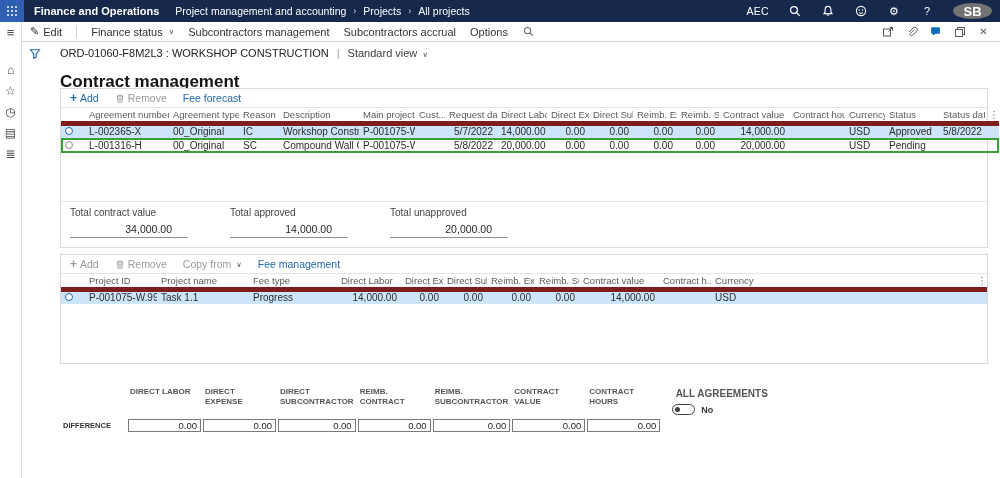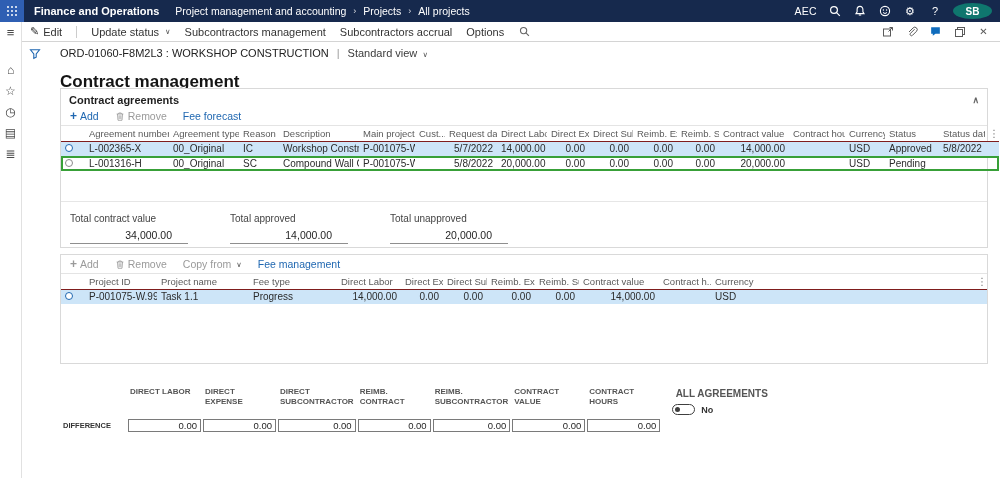--- a/index.html
+++ b/index.html
@@ -11,25 +11,25 @@
 
   
   .topbar { position:absolute; top:0; left:0; right:0; height:22px; background:#16294d; color:#fff;
     display:flex; align-items:center; z-index:9; }
   .waffle { width:24px; height:22px; background:#2f5fb3; display:grid; place-items:center; cursor:pointer; flex:0 0 auto; }
   .waffle-dots { display:grid; grid-template-columns:repeat(3,2px); grid-gap:2px; }
   .waffle-dots i { width:2px; height:2px; background:#fff; border-radius:50%; display:block; }
   .product { font-weight:bold; font-size:11px; padding:0 16px 0 10px; white-space:nowrap; }
   .crumbs { display:flex; align-items:center; gap:7px; font-size:10.5px; white-space:nowrap; }
   .crumb-sep { font-size:9px; opacity:.85; }
-  .tb-right { margin-left:auto; display:flex; align-items:center; gap:11px; padding-right:8px; }
+  .tb-right { margin-left:auto; display:flex; align-items:center; gap:19px; padding-right:8px; }
   .env { font-size:10.5px; letter-spacing:.3px; }
   .tb-icon { width:14px; height:14px; display:grid; place-items:center; cursor:pointer; color:#fff; font-size:11px; line-height:1; }
   .tb-icon svg { display:block; }
-  .avatar { width:39px; height:16px; border-radius:50%; background:#0f766e; color:#fff; font-size:10px;
+  .avatar { width:39px; height:16px; border-radius:50%; background:#737373; color:#fff; font-size:13px;
     font-weight:bold; display:grid; place-items:center; cursor:pointer; }
 
   
   .actionbar { position:absolute; top:22px; left:22px; right:0; height:20px; background:#fff;
     border-bottom:1px solid #d4d4d4; display:flex; align-items:center; gap:14px; padding:0 10px 0 8px;
     font-size:11px; color:#333; }
   .ab-item { display:flex; align-items:center; gap:4px; cursor:pointer; white-space:nowrap; }
   .ab-sep { width:1px; height:12px; background:#ccc; }
   .chev { font-size:7.5px; color:#555; margin-left:2px; }
   .ab-right { margin-left:auto; display:flex; align-items:center; gap:11px; }
@@ -57,32 +57,32 @@
   .panel-head { height:18px; display:flex; align-items:center; padding:3px 8px 0; font-size:11px; font-weight:bold; color:#1f1f1f; }
   .panel-chev { margin-left:auto; font-size:9px; color:#666; cursor:pointer; }
   .grid-toolbar { height:19px; display:flex; align-items:center; gap:16px; padding:0 9px; border-bottom:1px solid #e4e4e4; font-size:10.5px; }
   .gt-item { display:flex; align-items:center; gap:3px; cursor:pointer; white-space:nowrap; }
   .gt-blue { color:#1f67b1; }
   .gt-gray { color:#9a9a9a; }
   .gt-plus { font-size:12px; line-height:1; font-weight:bold; }
 
   table.grid { width:100%; border-collapse:collapse; table-layout:fixed; font-size:10px; }
   table.grid th { height:15px; font-weight:normal; color:#5a5a5a; font-size:9.5px; text-align:left;
-    padding:0 4px; border-bottom:1px solid #7f1d1d; white-space:nowrap; overflow:hidden;margin-top:35px; }
+    padding:0 4px; border-bottom:5px solid #7f1d1d; white-space:nowrap; overflow:hidden;margin-top:35px; }
   table.grid td { height:15px; padding:0 4px; white-space:nowrap; overflow:hidden; color:#2b2b2b; }
   table.grid .num { text-align:right; }
   table.grid .dots { text-align:right; color:#777; font-size:10px; }
   tr.row-sel { background:#cde5f8; }
   tr.row-focus { outline:2px solid #38a038; outline-offset:-2px; }
   .cell-link { color:#1f67b1; }
   .radio { width:8px; height:8px; border:1px solid #8a8a8a; border-radius:50%; display:inline-block; background:#fff; }
   .radio.on { border-color:#1f67b1; }
 
   .totals-wrap { position:absolute; left:0; right:0; bottom:0; height:46px; border-top:1px solid #e6e6e6;
-    display:flex; gap:42px; padding:11px 0 0 9px; }
+    display:flex; gap:42px; padding:5px 0 0 9px; }
   .tfield { width:118px; }
   .tfield .lab { font-size:10px; color:#444; margin-bottom:4px; white-space:nowrap; }
   .tfield .val { border-bottom:1px solid #8f8f8f; font-size:10.5px; text-align:right; padding:1px 16px 2px 2px; color:#1f1f1f; }
 
   
   .summary { position:absolute; top:342px; left:38px; }
   table.sumtab { border-collapse:separate; border-spacing:2px 3px; }
   .sumtab th.h { width:73px; font-size:8px; color:#555; text-align:left; vertical-align:top;
     font-weight:bold; line-height:1.25; padding:0 2px 4px 2px; }
   .sumtab th.rowlab { width:64px; font-size:7.5px; color:#333; text-align:left; font-weight:bold; white-space:nowrap; padding-right:3px; }
@@ -150,21 +150,21 @@
   </div>
 </div>
 
 <div class="actionbar">
   <span class="ab-item">
     <span>✎</span>
     <span>Edit</span>
   </span>
   <span class="ab-sep"></span>
   <span class="ab-item">
-    <span>Update status</span>
+    <span>Finance status</span>
     <span class="chev">∨</span>
   </span>
   <span class="ab-item">
     <span>Subcontractors management</span>
   </span>
   <span class="ab-item">
     <span>Subcontractors accrual</span>
   </span>
   <span class="ab-item">
     <span>Options</span>
@@ -224,24 +224,20 @@
     <span class="record-pipe">|</span>
     <span class="view-sel">
       <span>Standard view</span>
       <span class="chev">∨</span>
     </span>
   </div>
 
   <h1 class="page-title">Contract management</h1>
 
   <section class="panel panel-1">
-    <div class="panel-head">
-      <span>Contract agreements</span>
-      <span class="panel-chev">∧</span>
-    </div>
     <div class="grid-toolbar">
       <span class="gt-item gt-blue">
         <span class="gt-plus">+</span>
         <span>Add</span>
       </span>
       <span class="gt-item gt-gray">
         <svg width="10" height="11" viewBox="0 0 12 12">
             <path d="M2 3h8M4.5 3V1.8h3V3M3 3l.6 7.5h4.8L9 3M5 4.5v4.5M7 4.5v4.5" fill="none" stroke="#9a9a9a" stroke-width="1"></path>
           </svg>
         <span>Remove</span>

